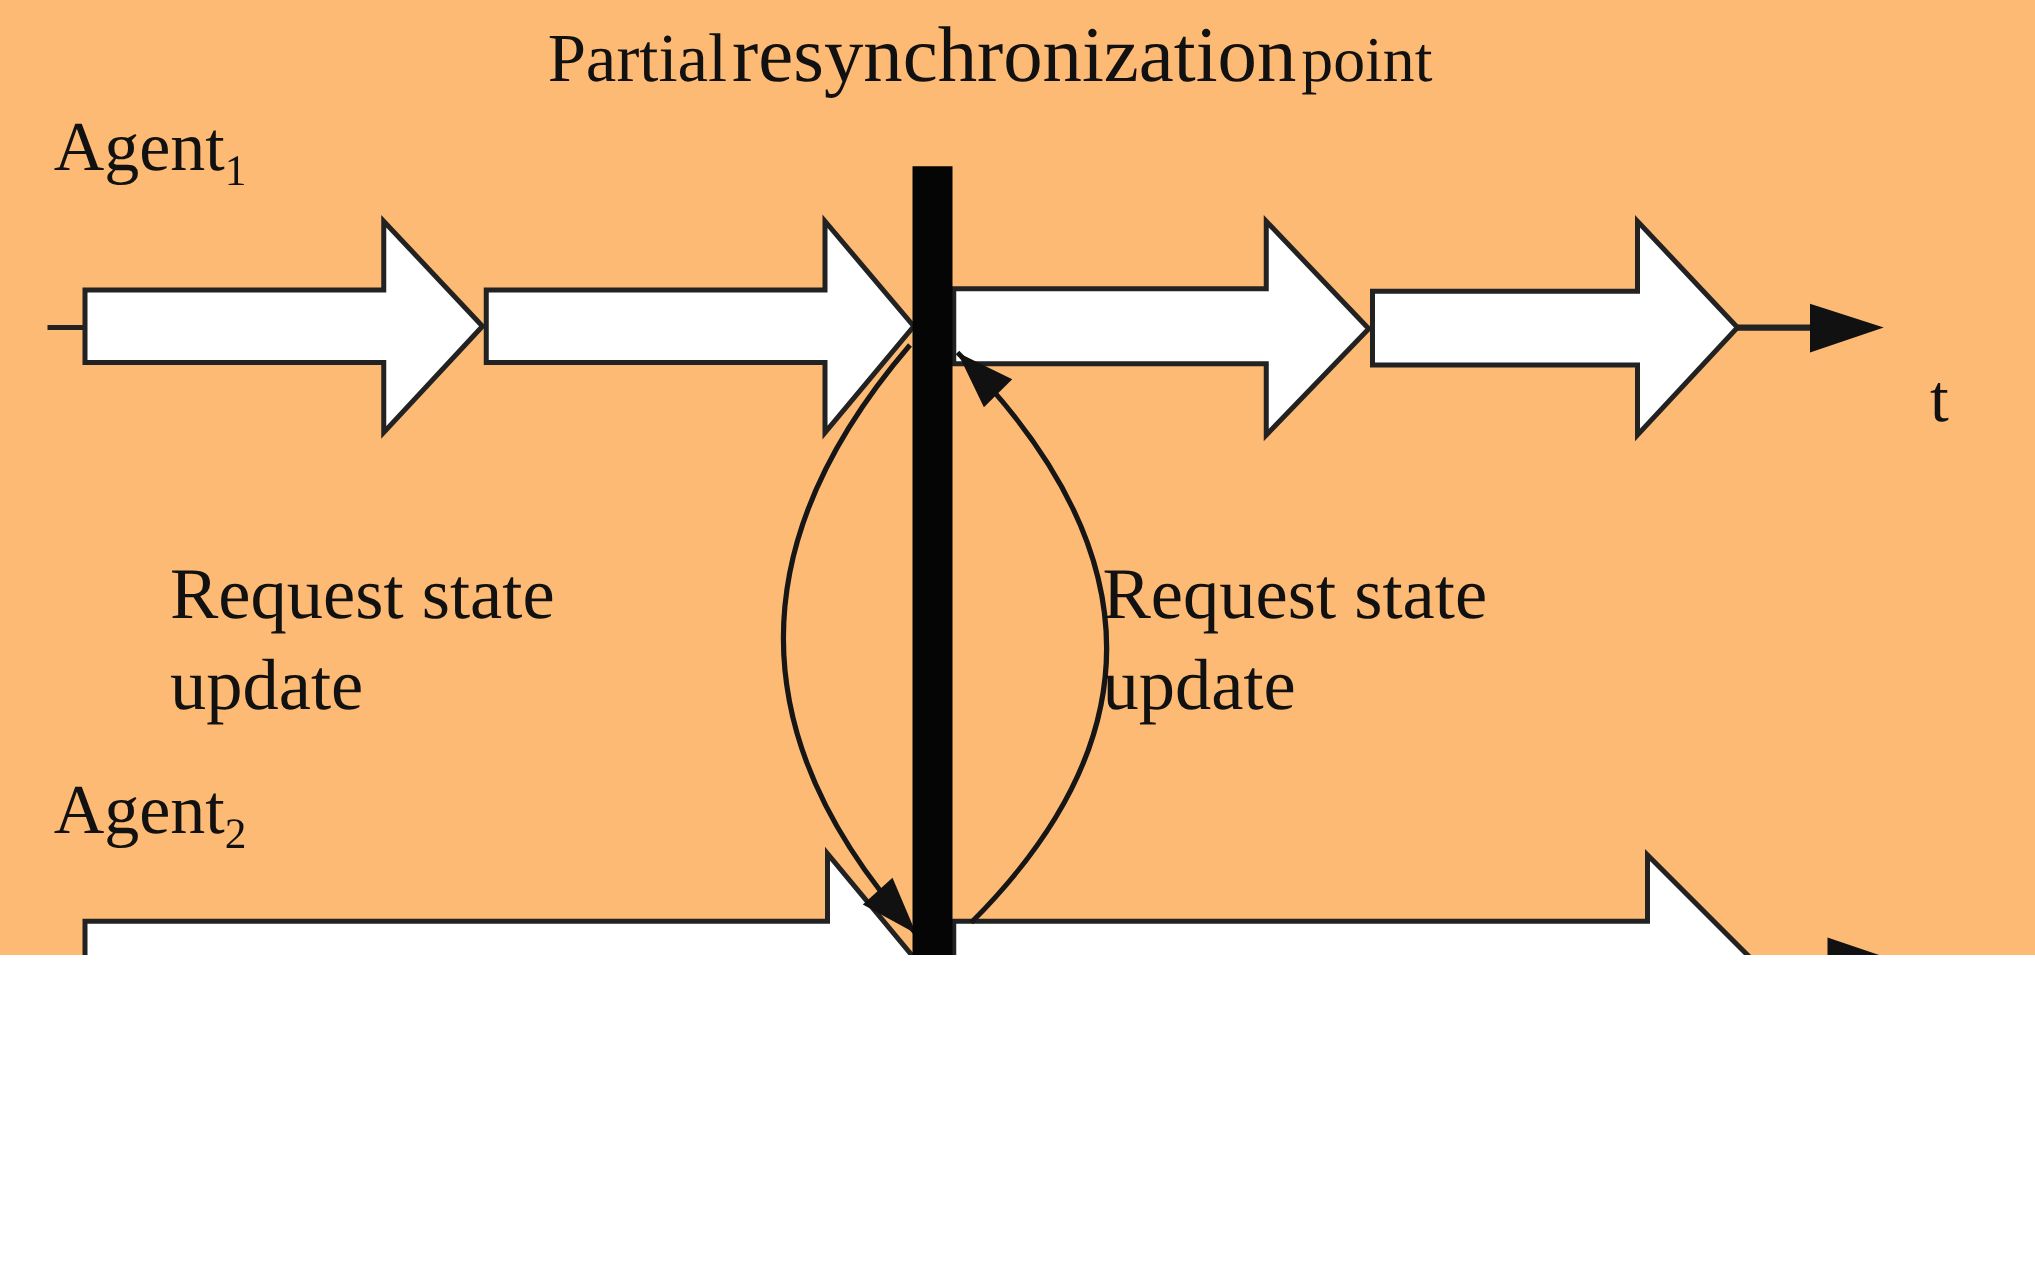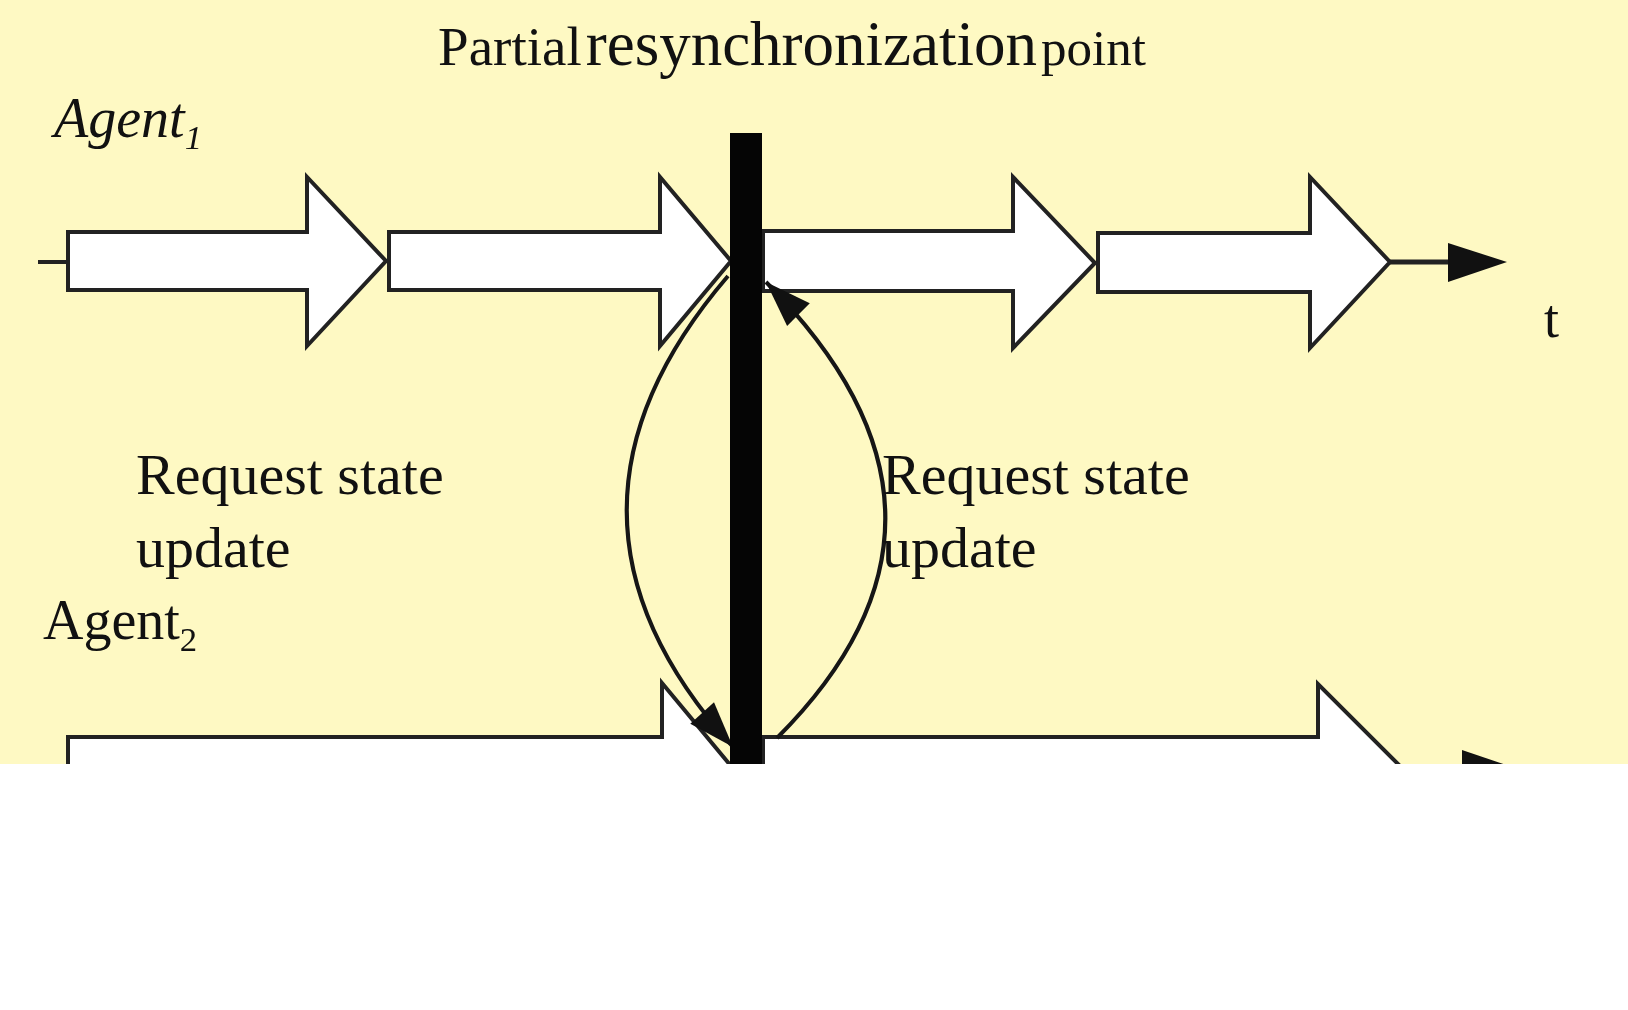--- a/index.html
+++ b/index.html
@@ -4,21 +4,21 @@
 <style>
   html, body {
     margin: 0;
     padding: 0;
     background: #ffffff;
   }
   #stage {
     position: relative;
     width: 1628px;
     height: 764px;
-    background: #fef9c3;
+    background: #fdba74;
     font-family: "Liberation Serif", "DejaVu Serif", serif;
     color: #111111;
     overflow: hidden;
   }
   #shapes {
     position: absolute;
     left: 0;
     top: 0;
   }
   .txt {
@@ -36,22 +36,22 @@
   .title .w1 { font-size: 55px; }
   .title .w2 { font-size: 63px; }
   .title .w3 { font-size: 51px; }
   .agent {
     font-size: 56px;
   }
   .agent sub {
     font-size: 0.62em;
     line-height: 0;
   }
-  #agent1 { left: 54px; top: 86px; font-style: italic; }
-  #agent2 { left: 43px; top: 588px; }
+  #agent1 { left: 43px; top: 86px; }
+  #agent2 { left: 43px; top: 616px; }
   .request {
     position: absolute;
     width: 500px;
     top: 438px;
     font-size: 58px;
     line-height: 73px;
     white-space: nowrap;
   }
   #request-left  { left: 136px; }
   #request-right { left: 882px; }

